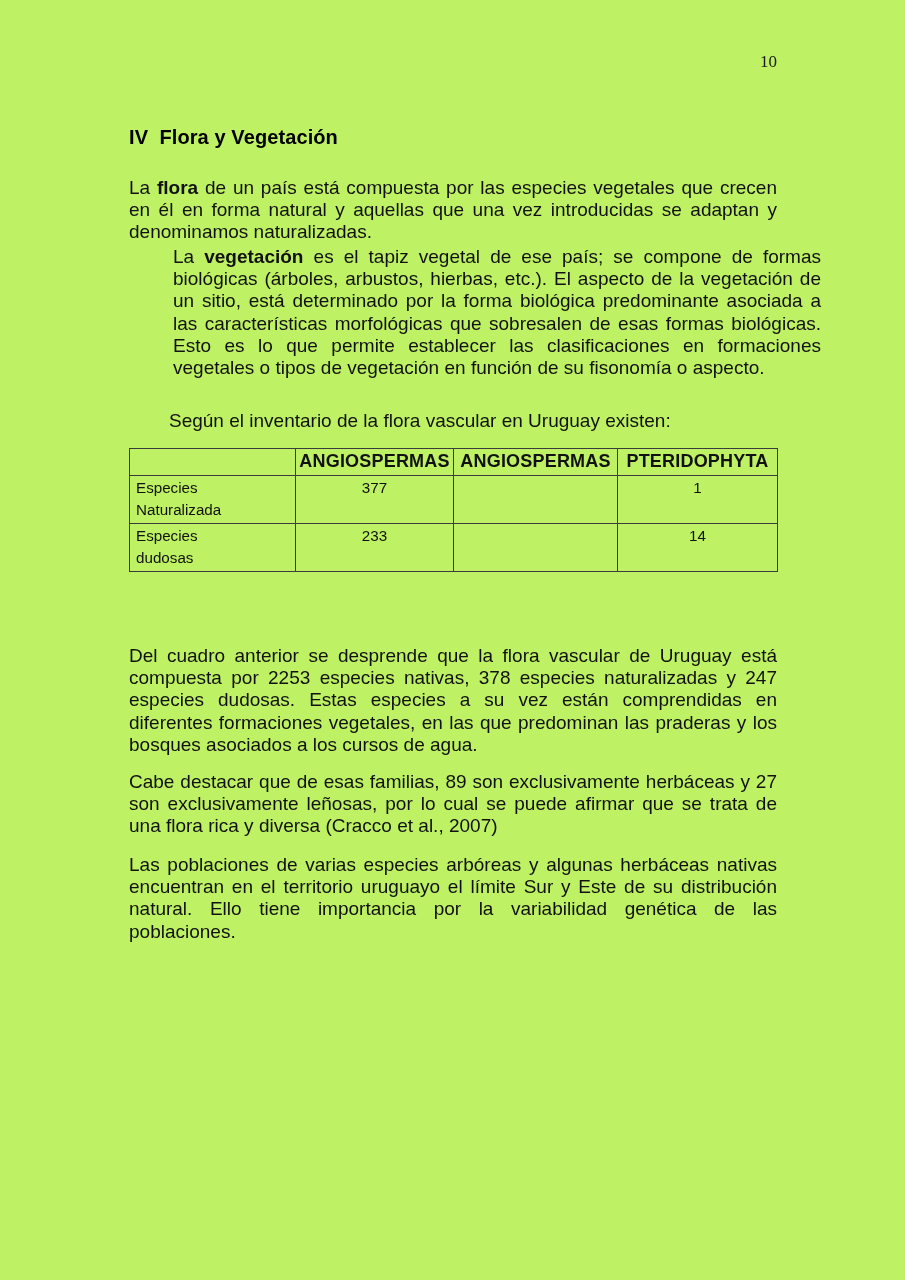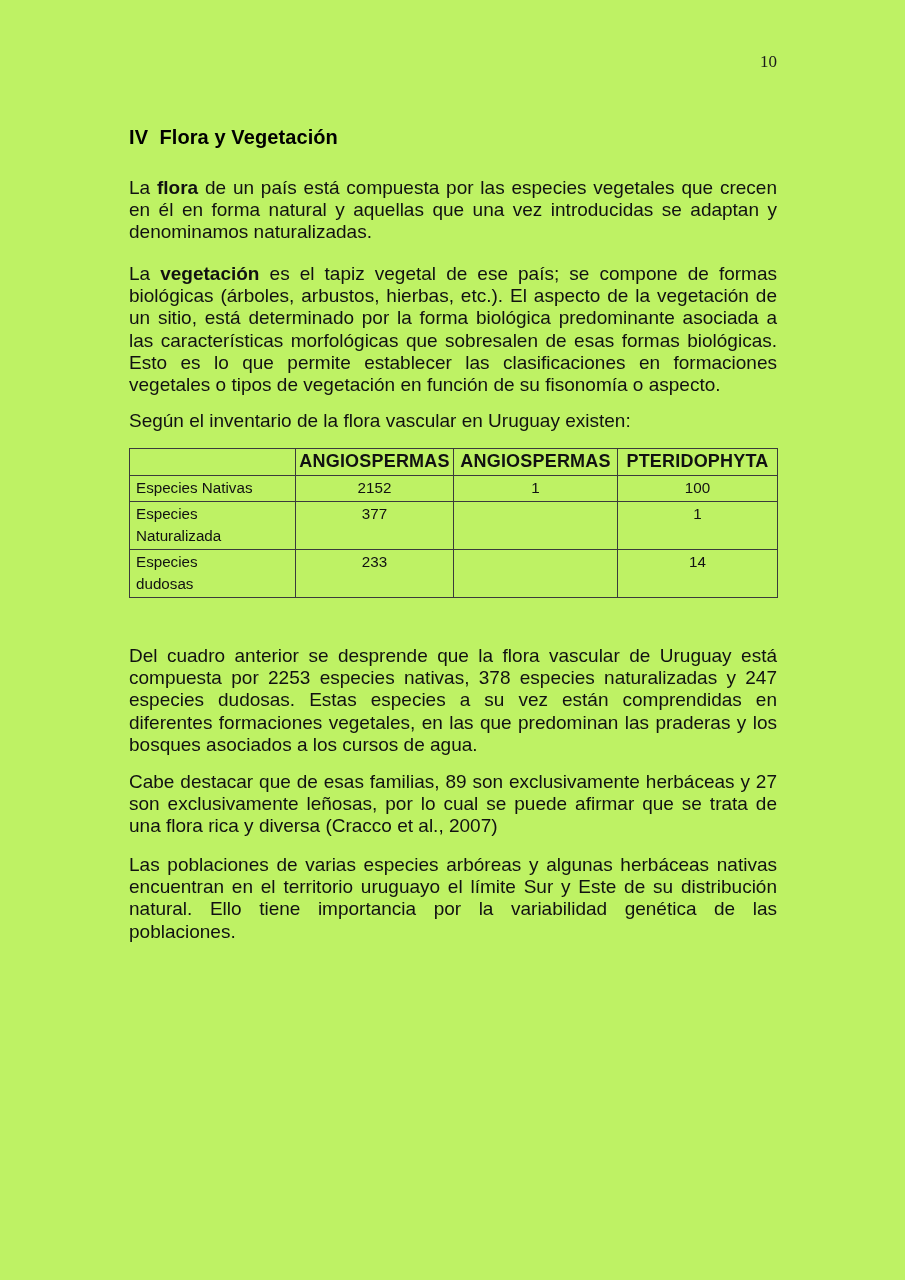--- a/index.html
+++ b/index.html
@@ -70,22 +70,22 @@
     text-justify: inter-word;
     color: #111111;
     hyphens: none;
   }
   p.body-text b {
     font-weight: bold;
   }
 
   
   #para-flora      { top: 177px; }
-  #para-vegetacion { top: 263px; }
-  #para-inventario { top: 410px; text-align: left; }
+  #para-vegetacion { top: 246px; margin-left: 44px; }
+  #para-inventario { top: 410px; text-align: left; margin-left: 40px; }
   #para-cuadro     { top: 645px; }
   #para-familias   { top: 771px; }
   #para-poblaciones { top: 854px; }
 
   
   .data-table-wrap {
     position: absolute;
     left: 0;
     top: 448px;
     width: 648px;
@@ -162,28 +162,20 @@
         </colgroup>
         <thead>
           <tr>
             <th class="corner-cell"></th>
             <th>ANGIOSPERMAS</th>
             <th>ANGIOSPERMAS</th>
             <th>PTERIDOPHYTA</th>
           </tr>
         </thead>
         <tbody>
-          <tr>
-            <td class="row-label">
-                <span class="cell-line">Especies Nativas</span>
-              </td>
-            <td class="num">2152</td>
-            <td class="num">1</td>
-            <td class="num">100</td>
-          </tr>
           <tr class="tall">
             <td class="row-label">
                 <span class="cell-line">Especies</span>
                 <span class="cell-line">Naturalizada</span>
               </td>
             <td class="num">377</td>
             <td class="num"></td>
             <td class="num">1</td>
           </tr>
           <tr class="tall">

